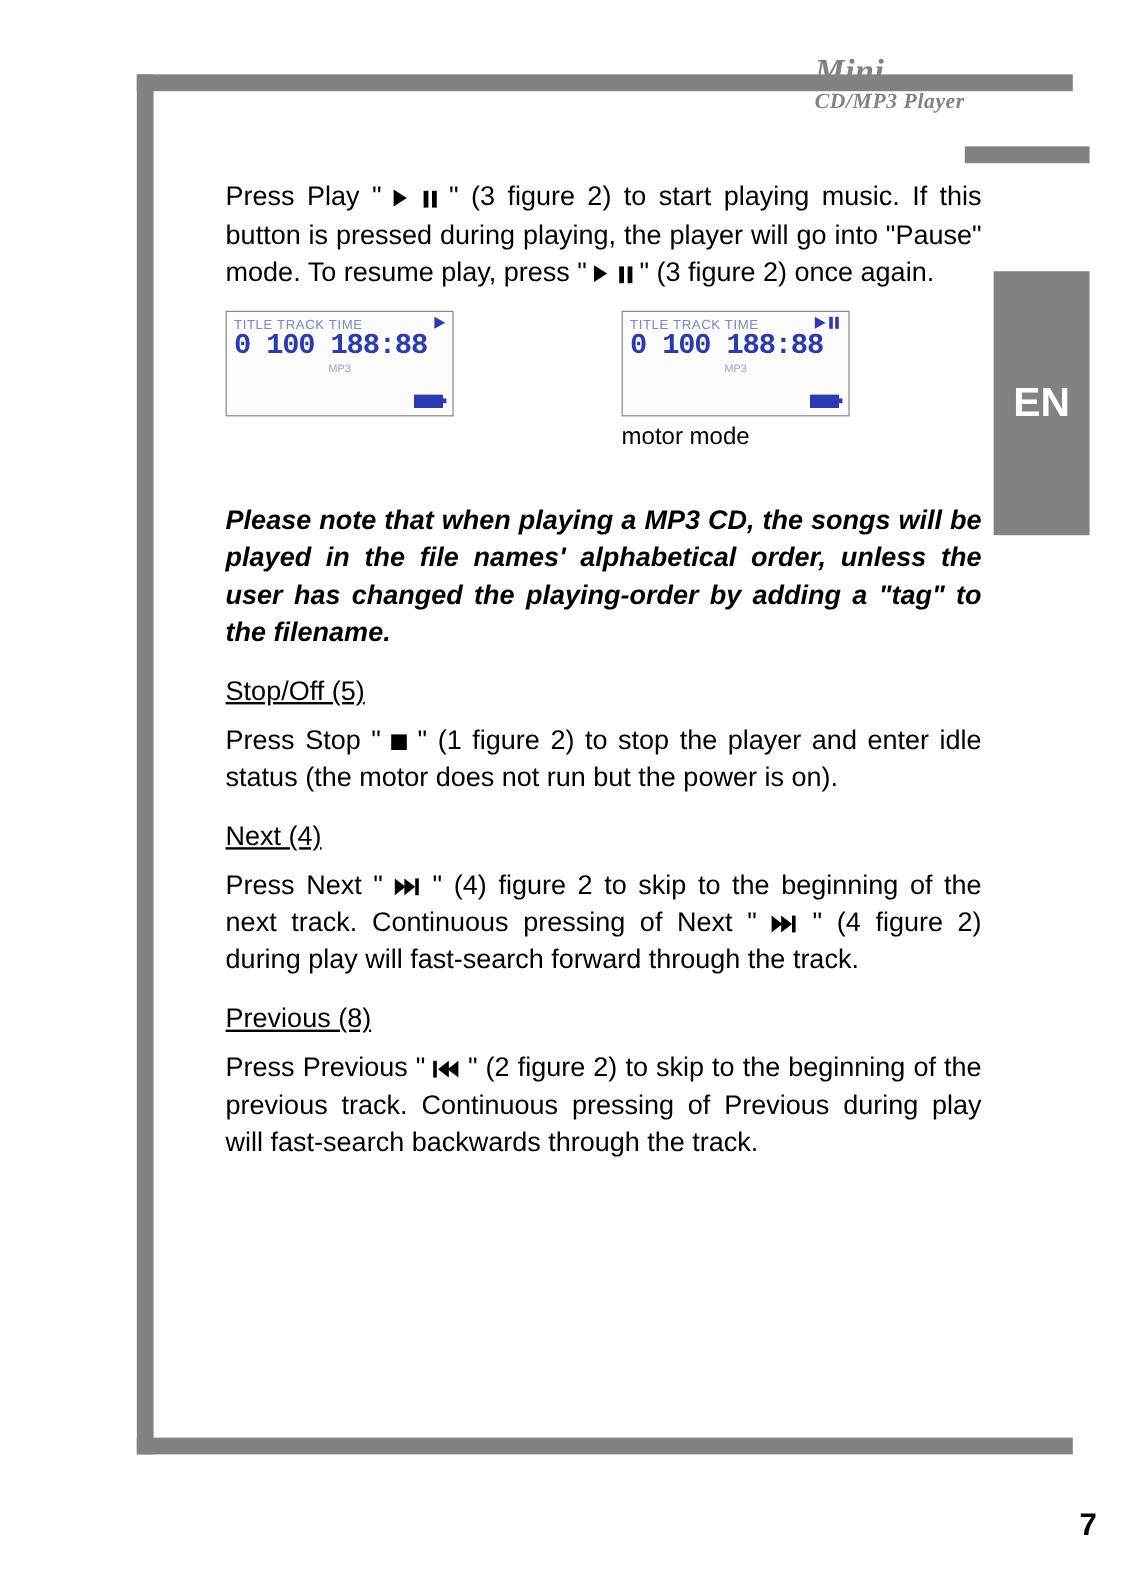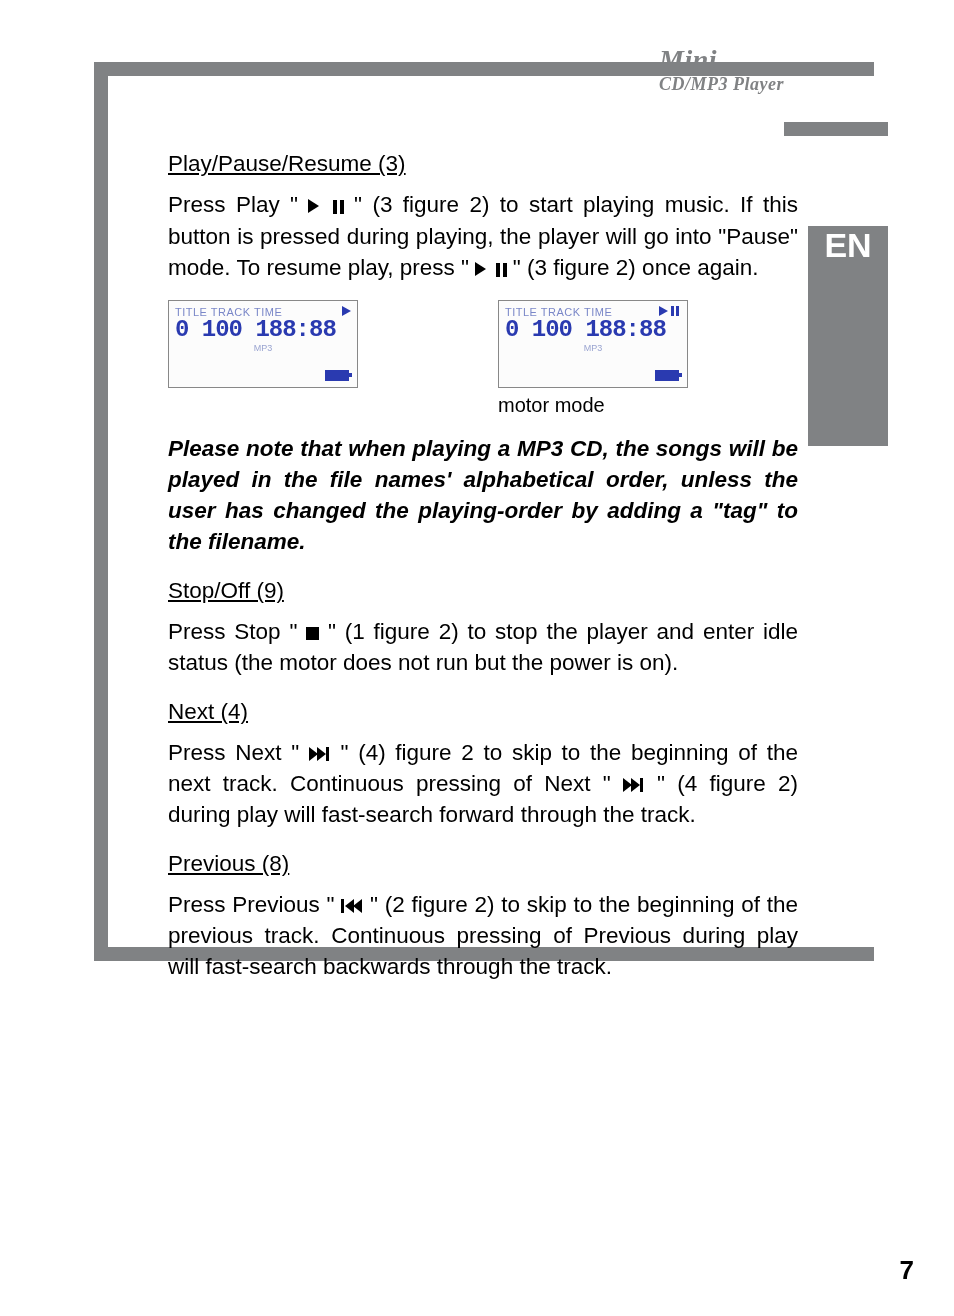--- a/index.html
+++ b/index.html
@@ -6,24 +6,24 @@
   body {
     width: 954px;
     height: 1316px;
     background: #fff;
     font-family: Arial, Helvetica, sans-serif;
     position: relative;
     color: #000;
   }
   .frame {
     position: absolute;
-    left: 94px;
+    left: 114px;
     top: 62px;
     width: 780px;
-    height: 899px;
+    height: 1150px;
     border-left: 14px solid #808284;
     border-top: 14px solid #808284;
     border-bottom: 14px solid #808284;
   }
   .header {
     position: absolute;
     top: -32px;
     right: 90px;
     text-align: left;
   }
@@ -54,20 +54,21 @@
   }
   .lang-tab {
     position: absolute;
     right: -14px;
     top: 150px;
     width: 80px;
     height: 220px;
     background: #808284;
     color: #fff;
     display: flex;
+    align-items: center;
     justify-content: center;
     font-weight: bold;
     font-size: 34px;
     margin-left: 32px;
   }
   .content {
     position: absolute;
     left: 60px;
     top: 72px;
     width: 630px;
@@ -80,21 +81,21 @@
     margin-top: 18px;
   }
   .para {
     text-align: justify;
     margin-bottom: 14px;
   }
   .note {
     font-style: italic;
     font-weight: bold;
     text-align: justify;
-    margin-top: 13px;
+    margin-top: 39px;
     margin-bottom: 18px;
   }
   .lcd-row {
     display: flex;
     gap: 140px;
     margin-top: 16px;
     margin-bottom: 6px;
   }
   .lcd-block {
     display: flex;
@@ -253,21 +254,20 @@
     <div class="header-sub">CD/MP3 Player</div>
   </div>
   <div class="header-line"></div>
 
   <div class="lang-tab">
     <span>EN</span>
   </div>
 
   <div class="content">
 
-    <div class="sec-title" style="margin-top:0">Play/Pause/Resume  (3)</div>
     <div class="para">
       <span>Press Play " </span>
       <span class="sym-play"></span>
       <span class="sym-pause"><span></span><span></span></span>
       <span> "  (3  figure 2) to start playing music. If this button is pressed during playing, the player will go into "Pause" mode. To resume play, press " </span>
       <span class="sym-play"></span>
       <span class="sym-pause"><span></span><span></span></span>
       <span> " (3  figure 2) once again.</span>
     </div>
 
@@ -295,21 +295,21 @@
           <div class="lcd-digits">0 100 188:88</div>
           <div class="lcd-mp3">MP3</div>
           <div class="lcd-batt"></div>
         </div>
         <div class="lcd-caption">motor mode</div>
       </div>
     </div>
 
     <div class="note">Please note that when playing a MP3 CD, the songs will be played in the file names' alpha­betical order, unless the user has changed the playing-order by adding a "tag" to the filename.</div>
 
-    <div class="sec-title">Stop/Off  (9)</div>
+    <div class="sec-title">Stop/Off  (5)</div>
     <div class="para">
       <span>Press Stop " </span>
       <span class="sym-stop"></span>
       <span> " (1 figure 2) to stop the player and enter idle status (the motor does not run but the power is on).</span>
     </div>
 
     <div class="sec-title">Next  (4)</div>
     <div class="para">
       <span>Press Next "</span>
       <span class="sym-next"><span class="t1"></span><span class="t2"></span><span class="bar"></span></span>

